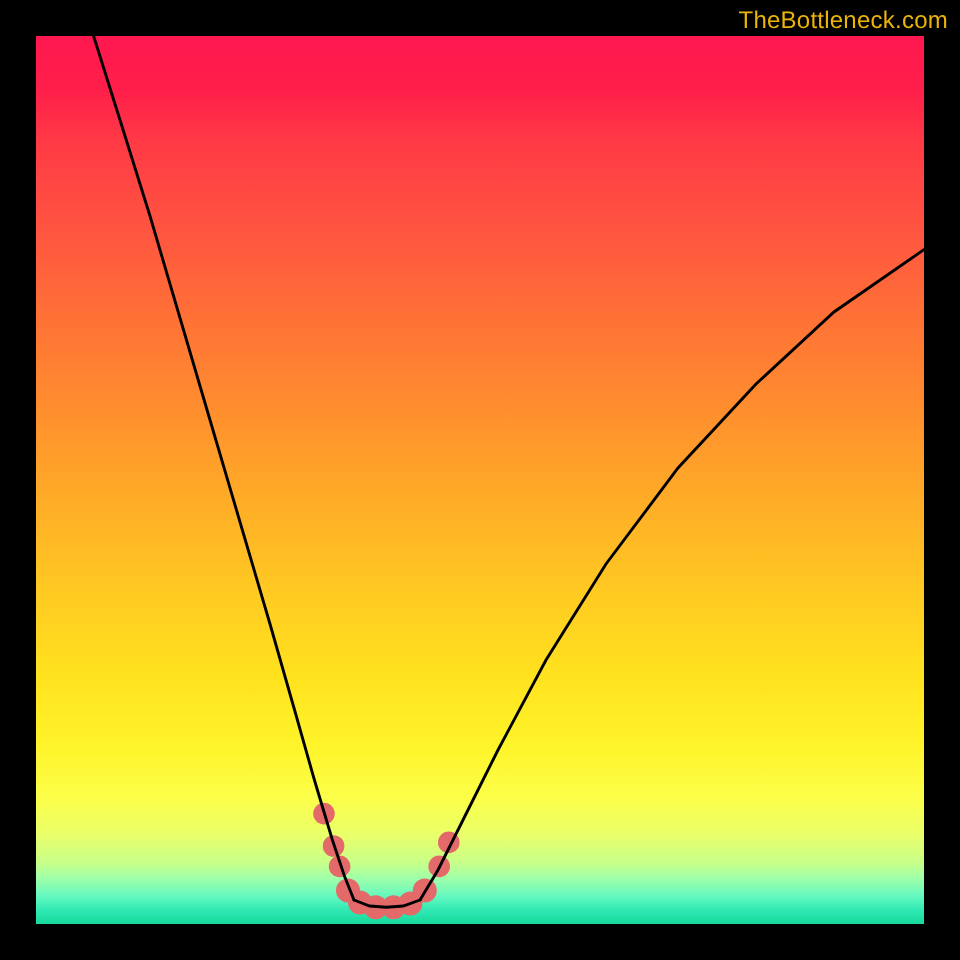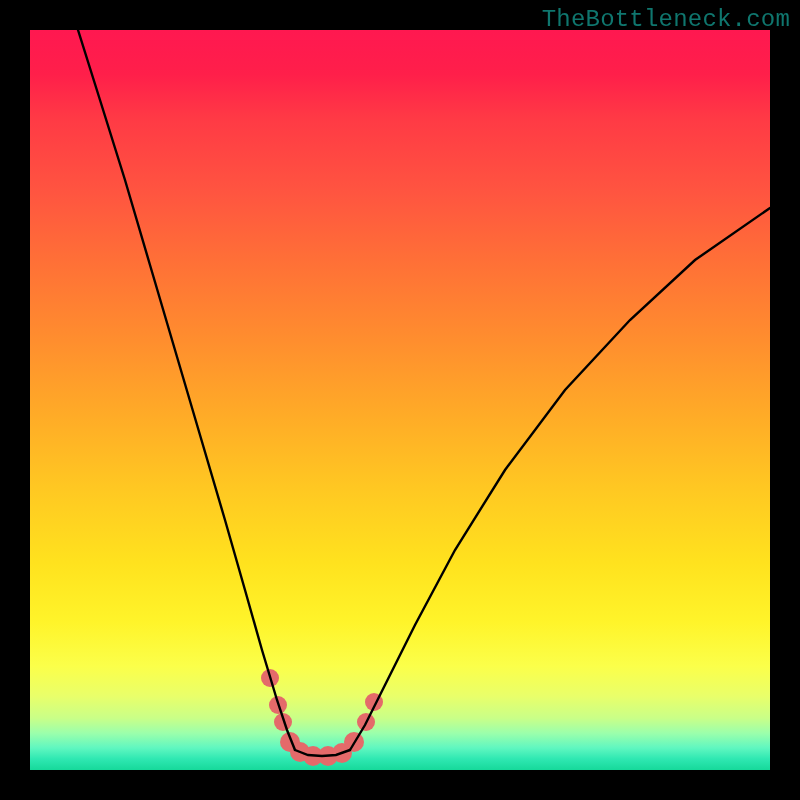--- a/index.html
+++ b/index.html
@@ -41,23 +41,23 @@
       #9cffab 95%,
       #60f7c0 97%,
       #2fe8b2 98.5%,
       #16d99a 100%
     );
   }
   .watermark {
     position: absolute;
     top: 6px;
     right: 10px;
-    font-family: Liberation Mono, monospace;
-    font-size: 24px;
-    color: #0f766e;
+    font-family: Liberation Sans, sans-serif;
+    font-size: 20px;
+    color: #eab308;
     letter-spacing: 0.2px;
     user-select: none;
   }
   svg.curve {
     position: absolute;
     left: 0;
     top: 0;
     width: 740px;
     height: 740px;
   }

